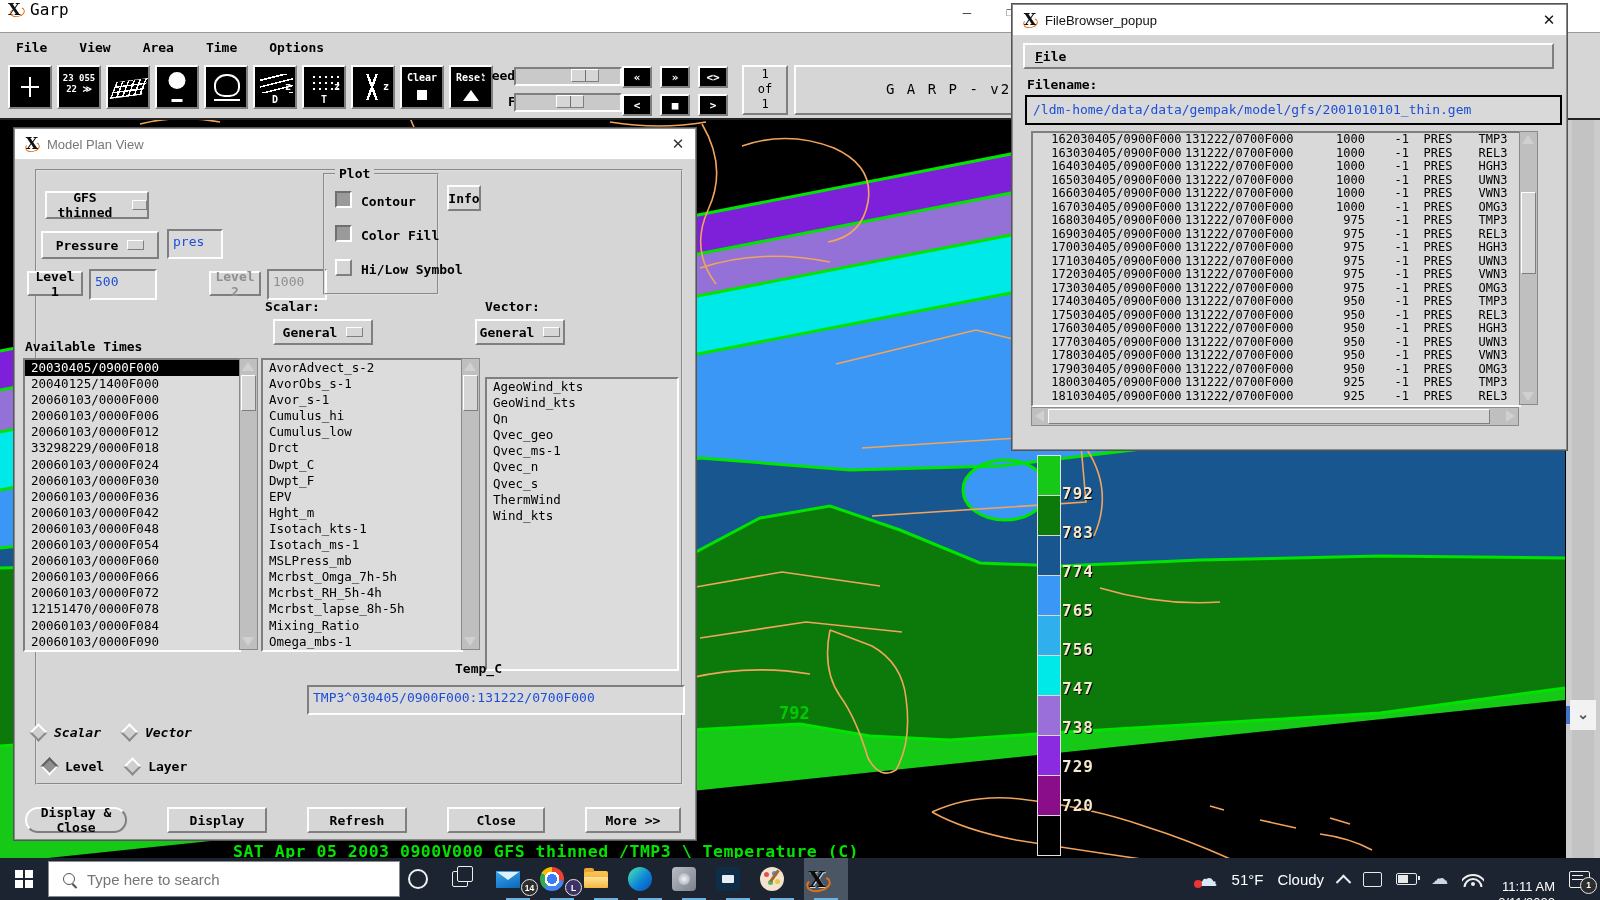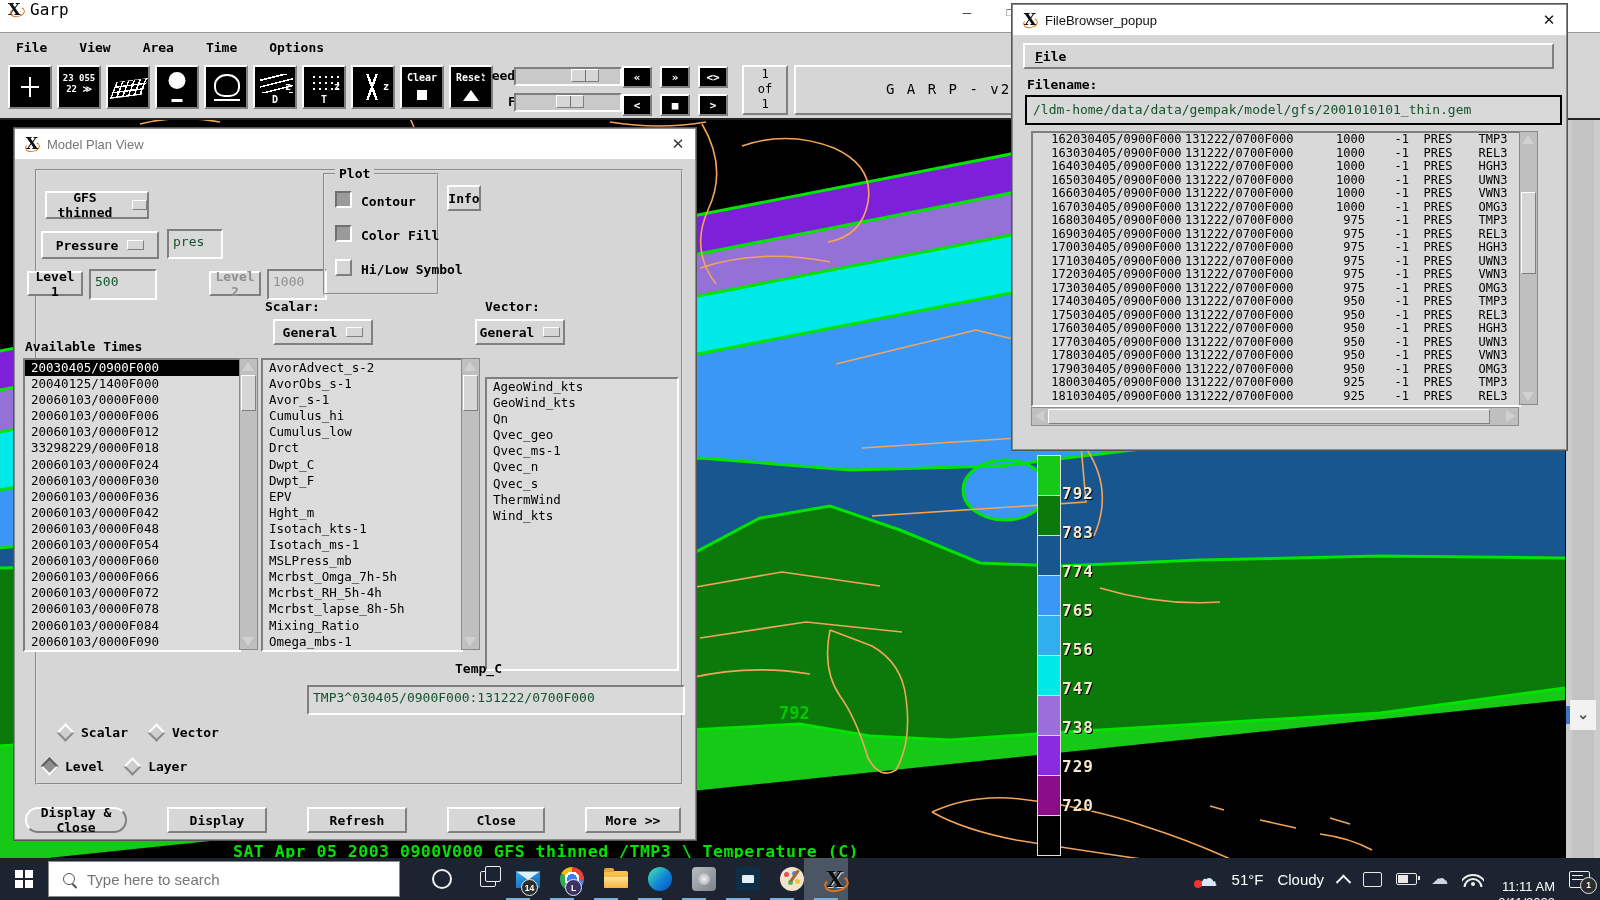--- a/index.html
+++ b/index.html
@@ -78,32 +78,32 @@
   .cblab{position:absolute;left:0;font:bold 16px "DejaVu Sans Mono",monospace;color:#F6E8CC;text-shadow:1px 1px 0 #000;letter-spacing:1px;}
   
   #right-strip{position:absolute;left:1566px;top:0;width:34px;height:858px;background:#cccccc;z-index:3;}
   #right-strip .track{position:absolute;left:6px;top:0;width:22px;height:100%;background:#c3c3c3;}
   #strip-btn{position:absolute;left:4px;top:700px;width:26px;height:30px;background:#f2f2f2;color:#555;font:bold 14px "Liberation Sans",sans-serif;text-align:center;line-height:28px;}
   #strip-thumb{position:absolute;left:0px;top:706px;width:4px;height:18px;background:#3f74c9;}
   
   .xwin{position:absolute;background:#d6d6d6;border:1px solid #8a8a8a;box-shadow:0 0 0 1px #555;}
   #mpv{left:14px;top:128px;width:680px;height:710px;z-index:10;}
   #fbp{left:1012px;top:4px;width:553px;height:444px;z-index:20;}
-  .field{position:absolute;font:13px "DejaVu Sans Mono",monospace;color:#14532d;padding:3px 4px;white-space:nowrap;overflow:hidden;}
+  .field{position:absolute;font:13px "DejaVu Sans Mono",monospace;color:#1d4ed8;padding:3px 4px;white-space:nowrap;overflow:hidden;}
   .disabled-txt{color:#8f8f8f !important;}
   
   #taskbar{position:absolute;left:0;top:858px;width:1600px;height:42px;background:#1b2430;z-index:40;display:flex;align-items:center;}
   #start-btn{width:48px;height:42px;display:flex;align-items:center;justify-content:center;}
   .winlogo{display:grid;grid-template-columns:8px 8px;grid-auto-rows:8px;gap:1.5px;}
   .winlogo i{background:#fff;}
   #search-box{width:350px;height:34px;background:#fff;border:1px solid #8a8a8a;display:flex;align-items:center;margin-right:8px;}
   #search-box input{border:none;outline:none;font:15px "Liberation Sans",sans-serif;color:#444;width:280px;background:transparent;}
   .mag{position:relative;width:10px;height:10px;border:1.6px solid #555;border-radius:50%;margin:0 10px 0 14px;}
   .mag::after{content:"";position:absolute;left:9px;top:9px;width:6px;height:1.6px;background:#555;transform:rotate(45deg);transform-origin:0 0;}
-  .tkico{position:relative;width:44px;height:42px;display:flex;align-items:center;justify-content:flex-end;}
+  .tkico{position:relative;width:44px;height:42px;display:flex;align-items:center;justify-content:flex-start;}
   .runline::after{content:"";position:absolute;left:10px;bottom:0;width:24px;height:2.5px;background:#6cb2e2;}
   .badge{position:absolute;right:2px;bottom:4px;min-width:15px;height:15px;border-radius:50%;background:#2d2d2d;border:1.5px solid #e8e8e8;color:#fff;font:bold 8.5px "Liberation Sans",sans-serif;display:flex;align-items:center;justify-content:center;}
   .cortana{width:16px;height:16px;border:2px solid #f0f0f0;border-radius:50%;}
   .tview{position:relative;width:14px;height:14px;border:1.6px solid #eee;border-radius:2px;}
   .tview::after{content:"";position:absolute;width:14px;height:14px;border:1.6px solid #eee;border-radius:2px;left:4px;top:-6px;background:#1b2430;}
   .mailico{position:relative;width:24px;height:17px;background:linear-gradient(160deg,#37a7ef,#0b66b7);}
   .mailico::before{content:"";position:absolute;left:1px;top:1px;border-left:11px solid transparent;border-right:11px solid transparent;border-top:8px solid #dff0fb;}
   .chromeico{position:relative;width:24px;height:24px;border-radius:50%;
      background:radial-gradient(circle at 50% 50%,#3a7ef2 0 5px,#fff 5px 7.5px,transparent 7.5px),
      conic-gradient(#ea4335 0 100deg,#4285f4 100deg 220deg,#34a853 220deg 300deg,#fbbc05 300deg 360deg);}
@@ -334,21 +334,21 @@
         <div class="mrow">33298229/0000F018</div>
         <div class="mrow">20060103/0000F024</div>
         <div class="mrow">20060103/0000F030</div>
         <div class="mrow">20060103/0000F036</div>
         <div class="mrow">20060103/0000F042</div>
         <div class="mrow">20060103/0000F048</div>
         <div class="mrow">20060103/0000F054</div>
         <div class="mrow">20060103/0000F060</div>
         <div class="mrow">20060103/0000F066</div>
         <div class="mrow">20060103/0000F072</div>
-        <div class="mrow">20060103/0000F078</div>
+        <div class="mrow">12151470/0000F078</div>
         <div class="mrow">20060103/0000F084</div>
         <div class="mrow">20060103/0000F090</div>
       </div>
     <div class="vsb" style="left:224px;top:229px;height:290px;">
       <div class="arr up" style="top:3px;"></div>
       <div class="sbth" style="left:1px;top:16px;width:13px;height:34px;"></div>
       <div class="arr dn" style="bottom:3px;"></div>
     </div>
 
     <div class="mlist" id="scalar-list" style="left:246px;top:229px;width:198px;height:290px;">
@@ -385,21 +385,21 @@
         <div class="mrow">Qvec_ms-1</div>
         <div class="mrow">Qvec_n</div>
         <div class="mrow">Qvec_s</div>
         <div class="mrow">ThermWind</div>
         <div class="mrow">Wind_kts</div>
       </div>
 
     <span class="mlabel" style="left:440px;top:532px;">Temp_C</span>
     <div class="field sunken" style="left:292px;top:556px;width:366px;height:20px;">TMP3^030405/0900F000:131222/0700F000</div>
 
-    <div class="togrow" style="left:44px;top:596px;">
+    <div class="togrow" style="left:17px;top:596px;font-style:italic;">
       <span class="dia off"></span>
       <span>Scalar</span>
       <span class="dia off" style="margin-left:22px;"></span>
       <span>Vector</span>
     </div>
     <div class="togrow" style="left:28px;top:630px;">
       <span class="dia on"></span>
       <span>Level</span>
       <span class="dia off" style="margin-left:22px;"></span>
       <span>Layer</span>

